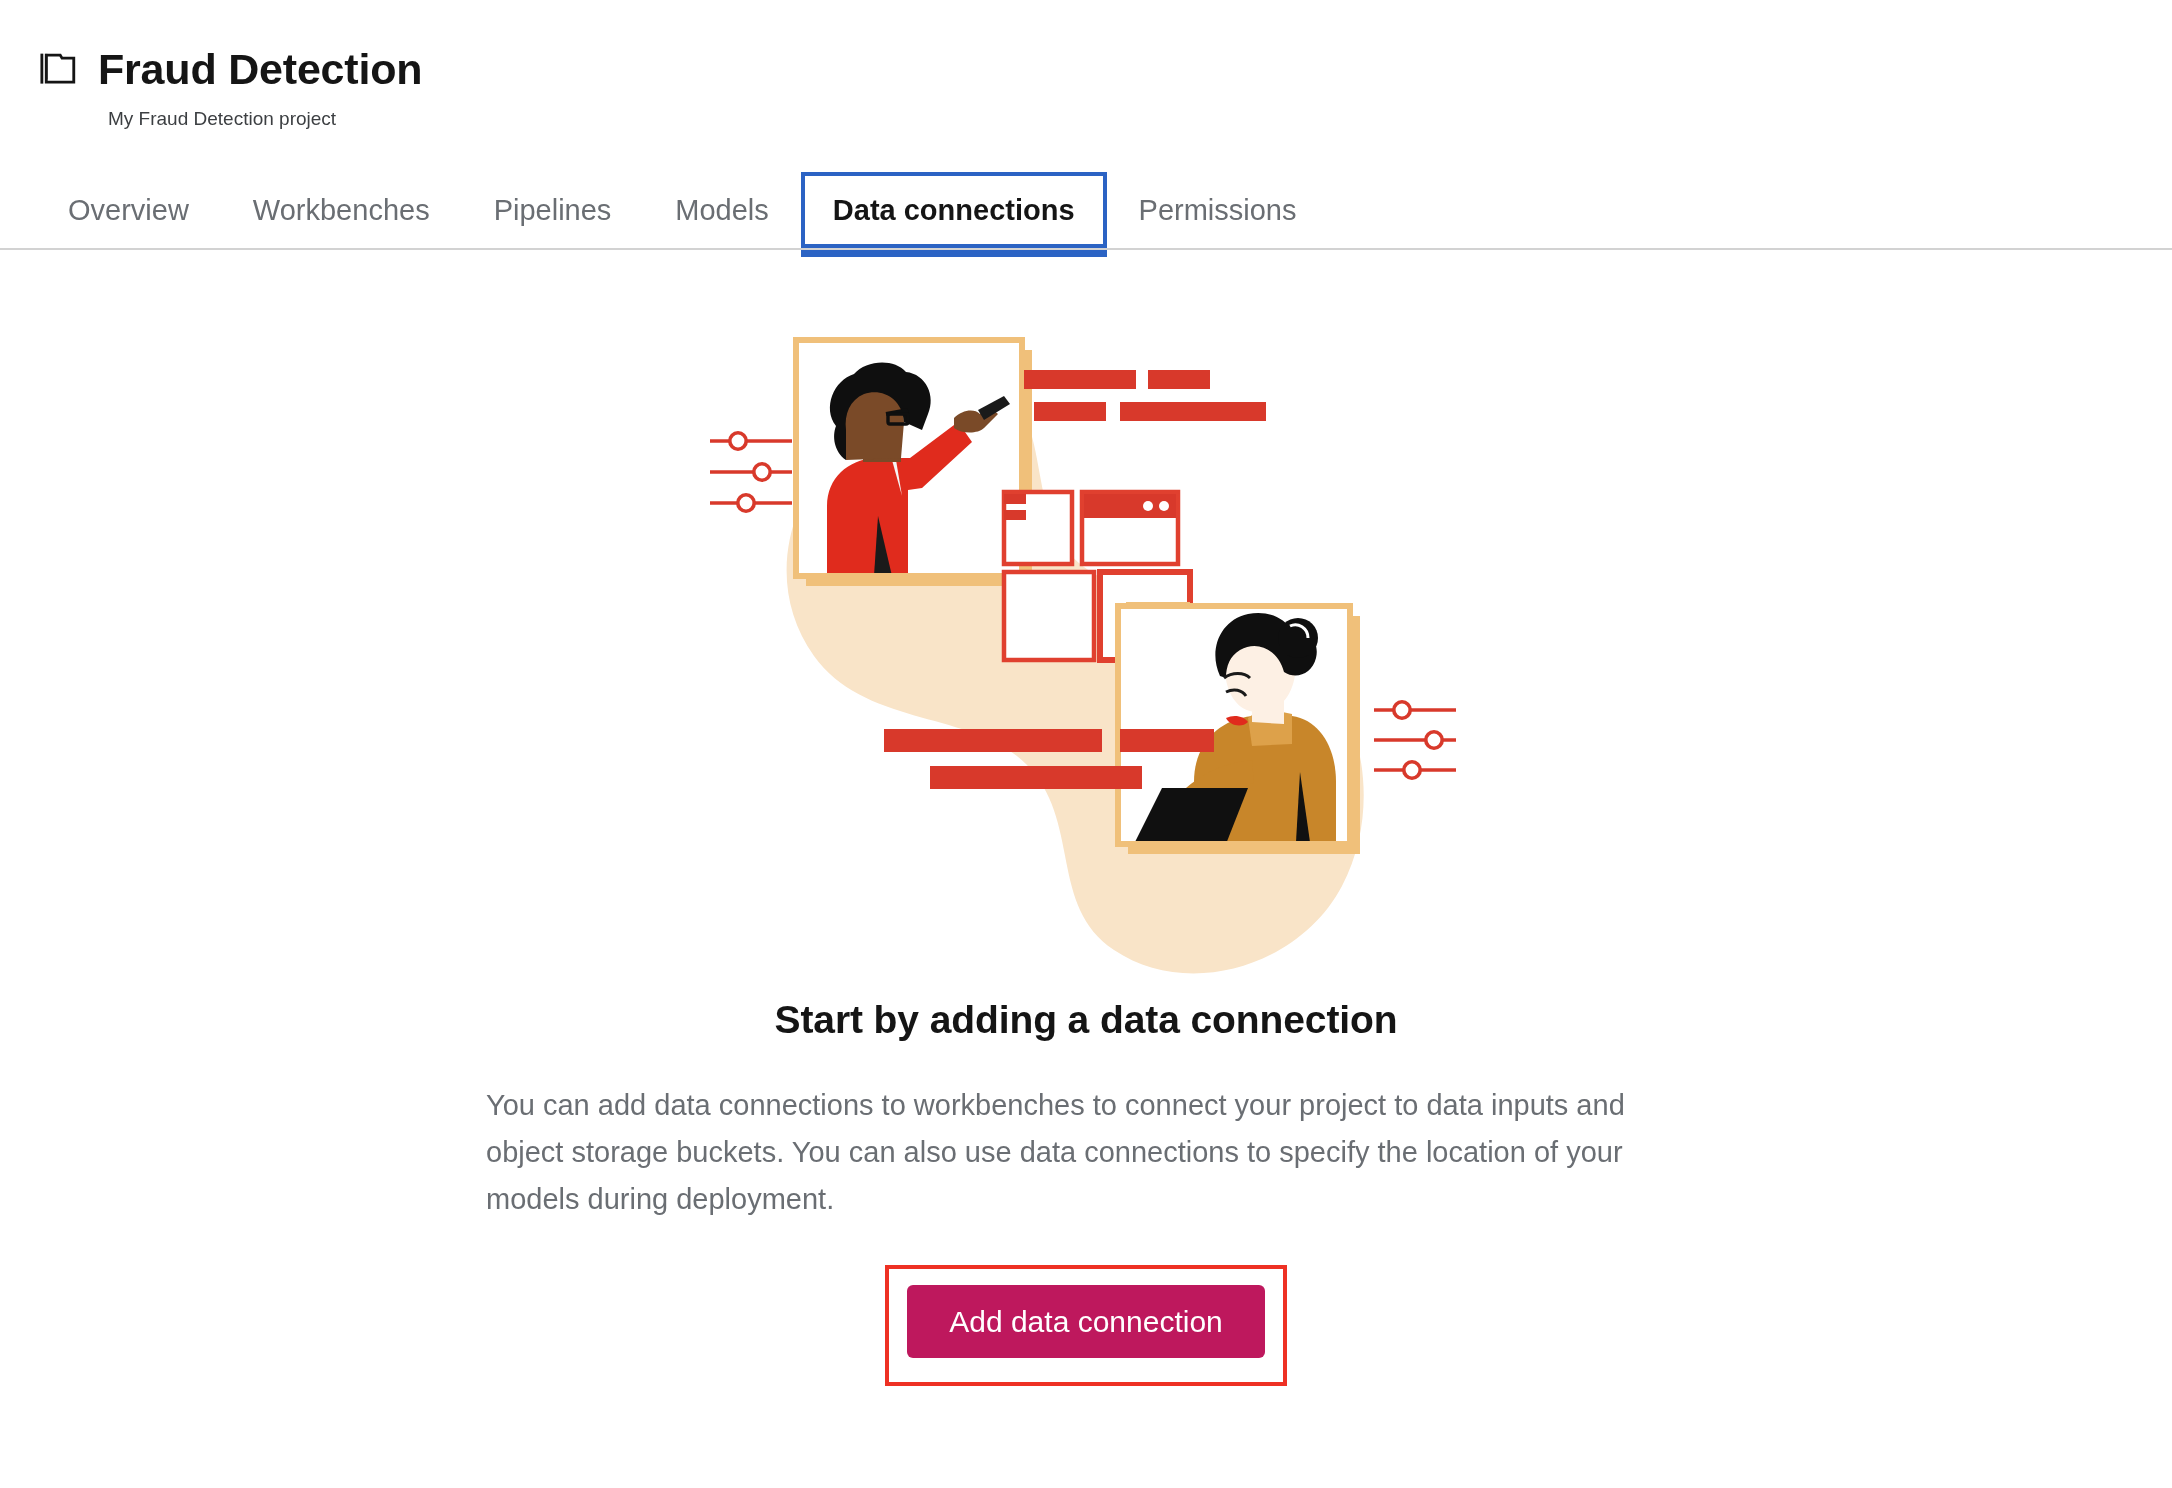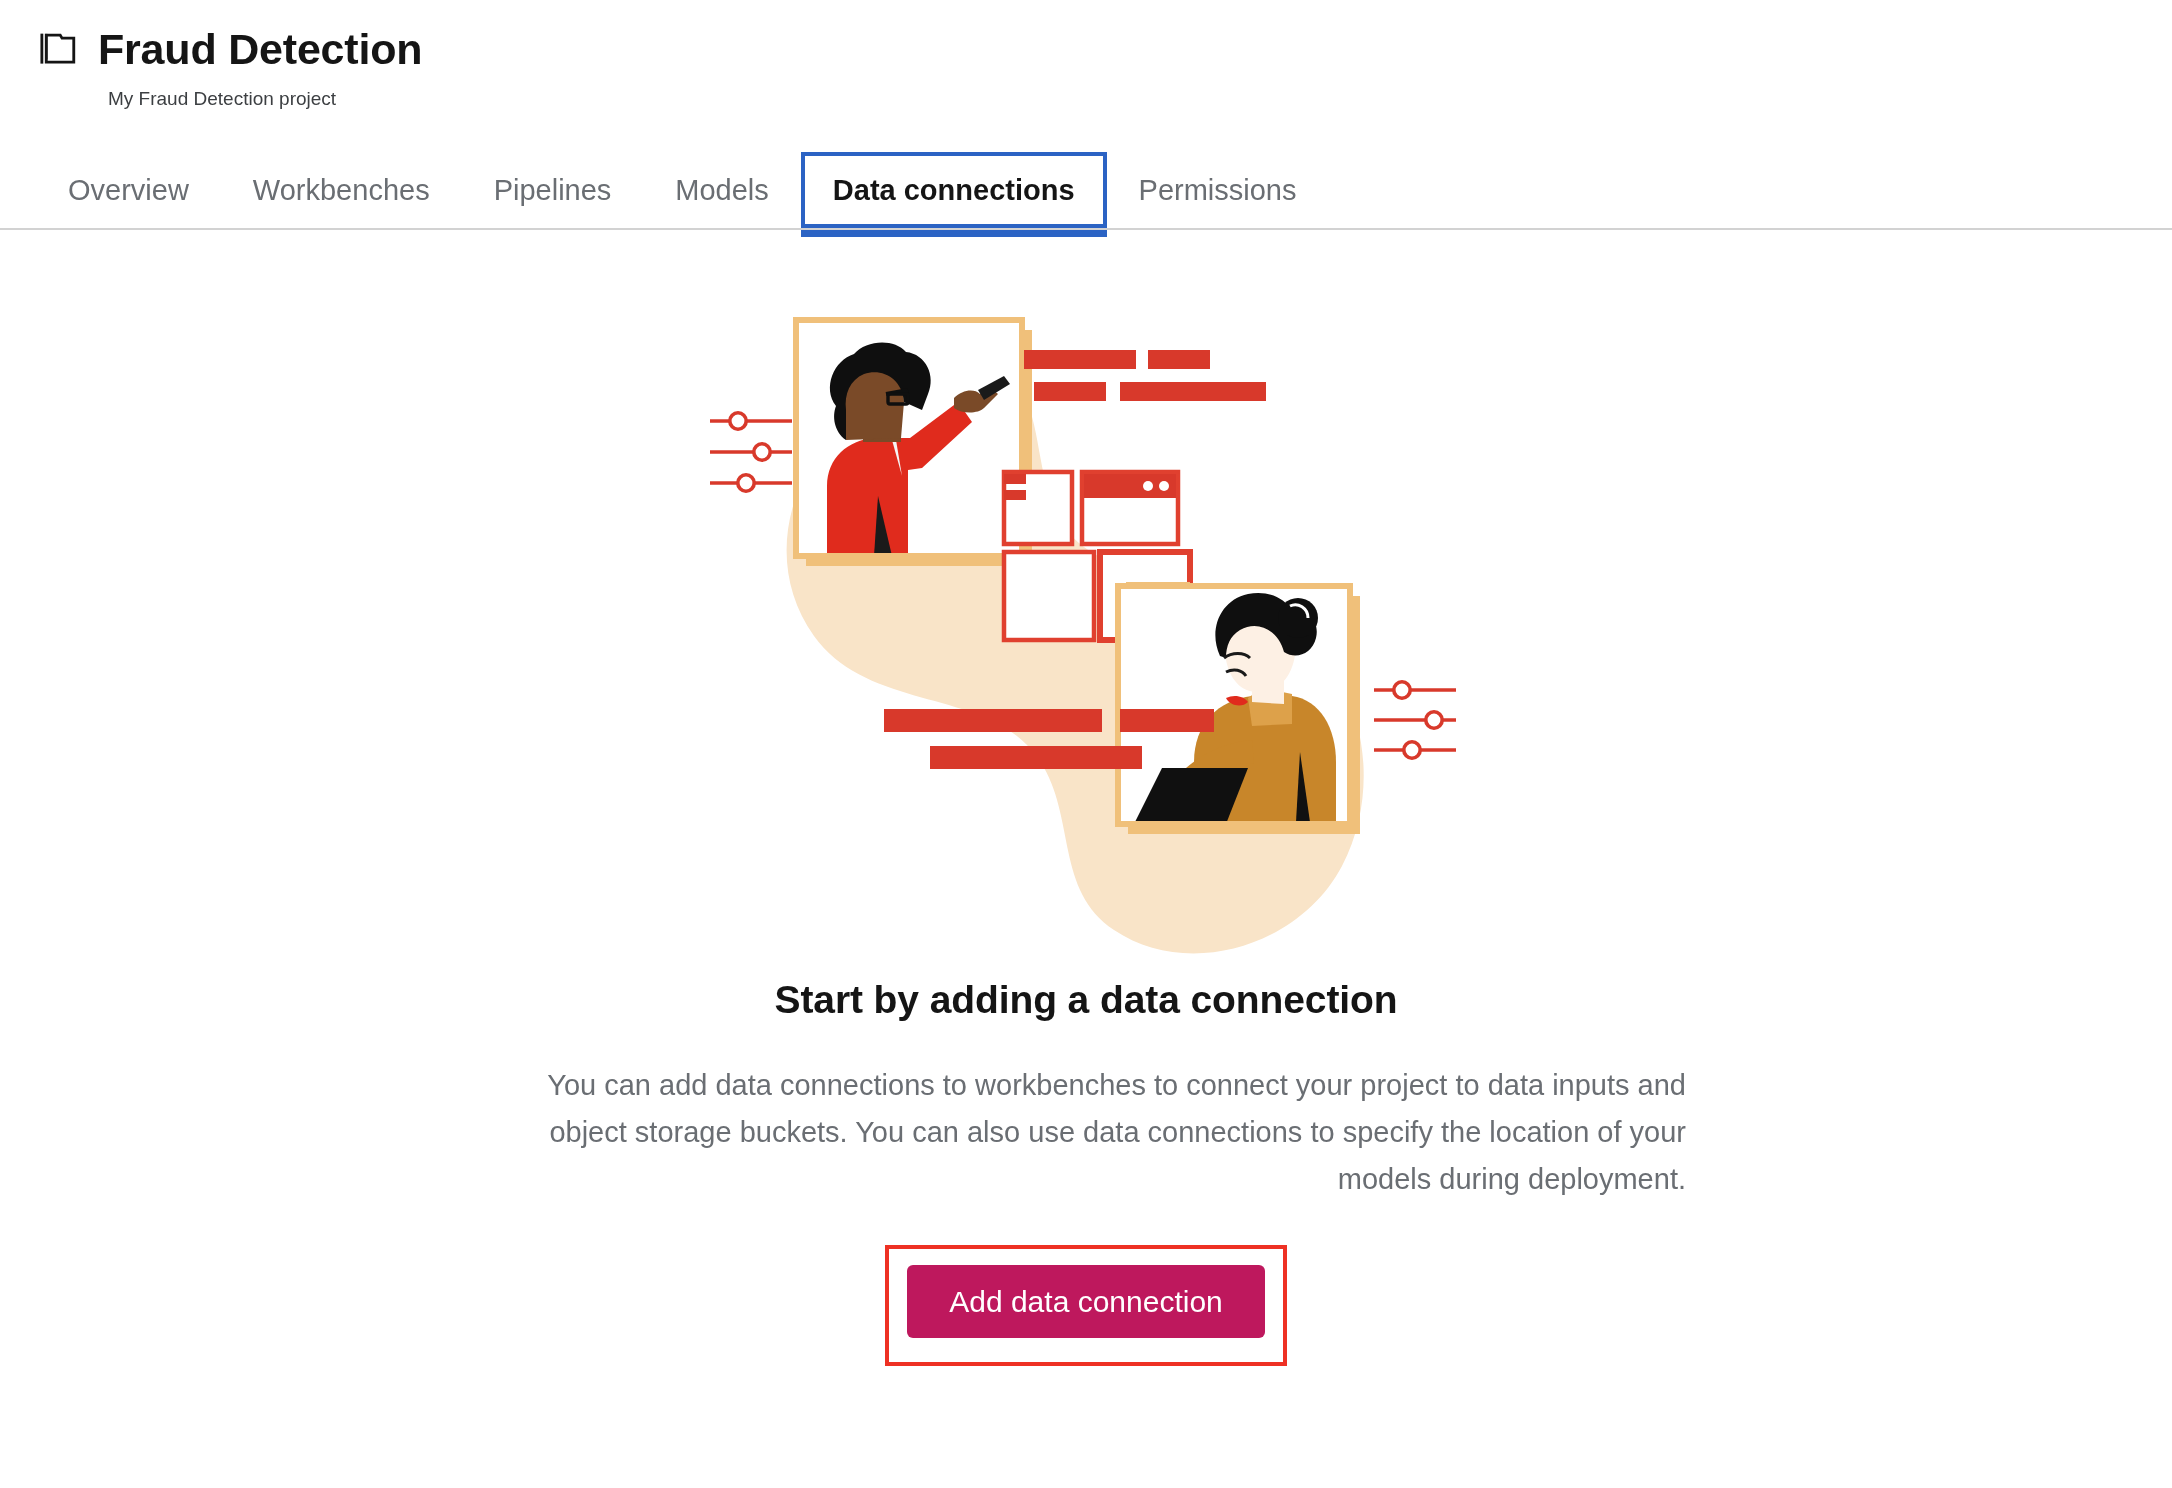--- a/index.html
+++ b/index.html
@@ -15,20 +15,21 @@
   .page {
     position: relative;
     width: 2172px;
     height: 1488px;
     background: #ffffff;
   }
 
   
   .header {
     padding: 26px 0 0 36px;
+    margin-top: 20px;
   }
 
   .title-row {
     display: flex;
     align-items: center;
     gap: 18px;
   }
 
   .folder-icon {
     width: 44px;
@@ -117,21 +118,21 @@
     font-size: 39px;
     font-weight: 700;
     color: #151515;
     text-align: center;
     letter-spacing: -0.1px;
   }
 
   .es-body {
     margin-top: 40px;
     width: 1200px;
-    text-align: right;
+    text-align: left;
     font-size: 29px;
     line-height: 1.62;
     color: #6a6e73;
   }
 
   .cta-wrap {
     position: relative;
     margin-top: 42px;
     padding: 16px 18px 24px 18px;
     border: 4px solid #ee3124;

